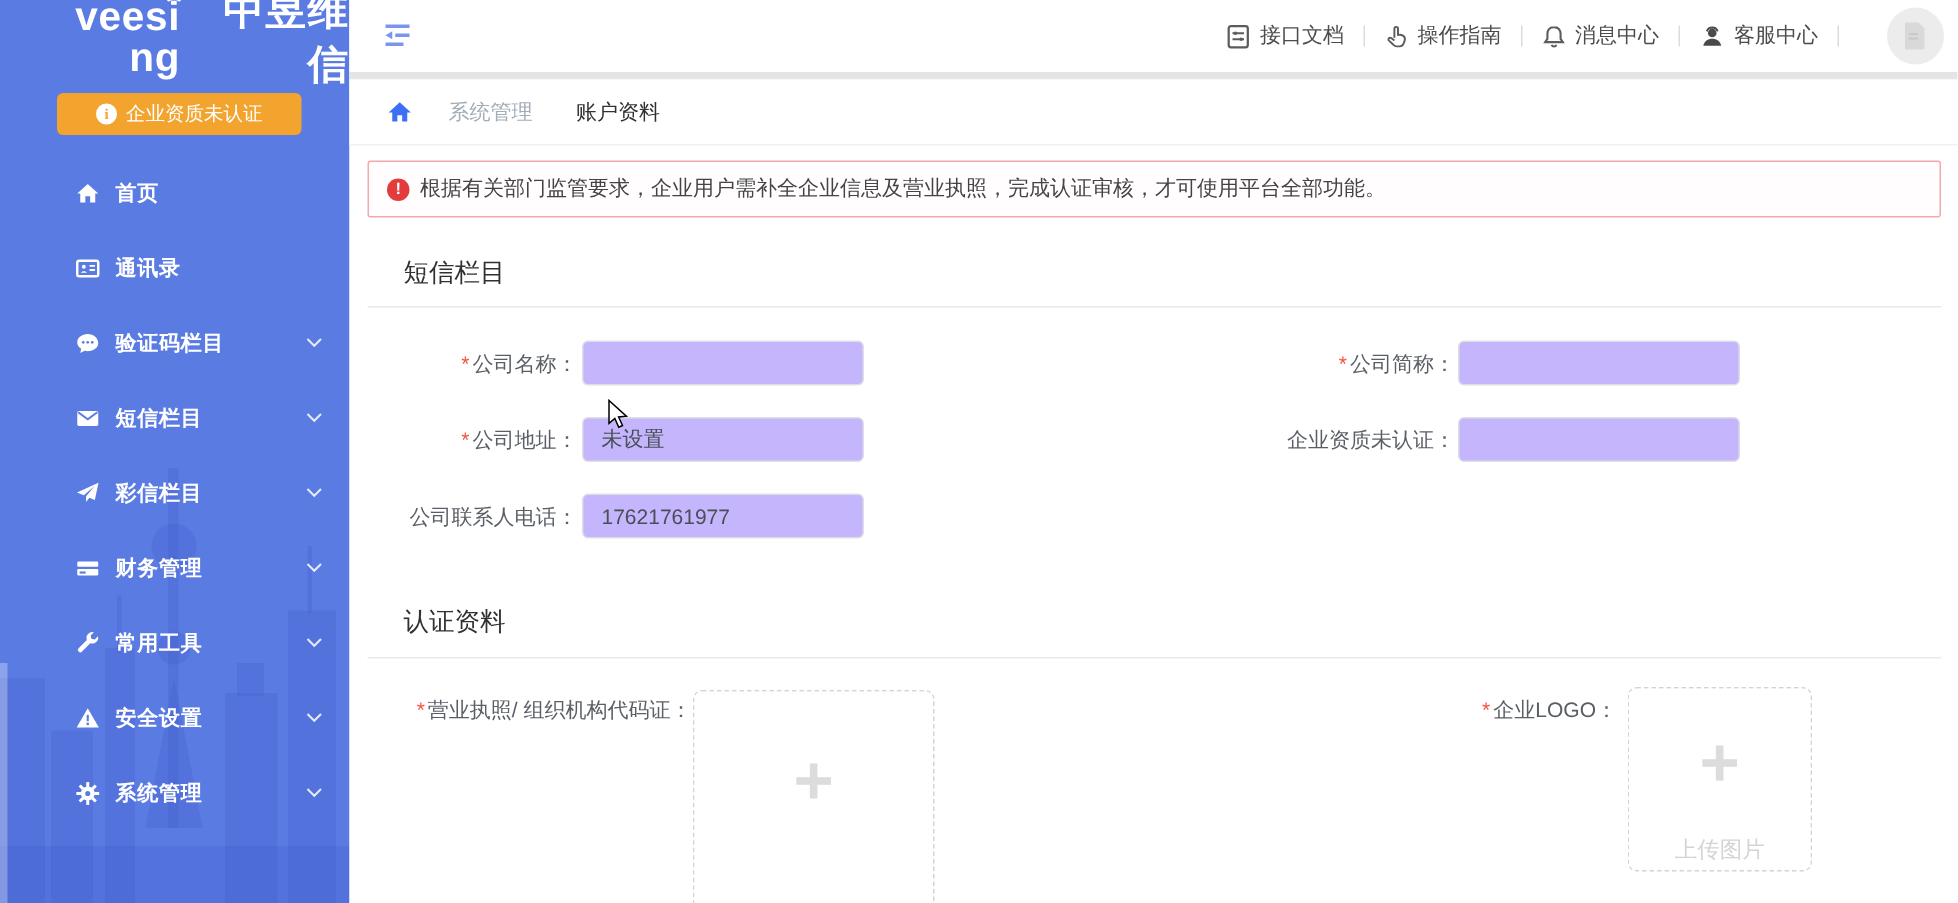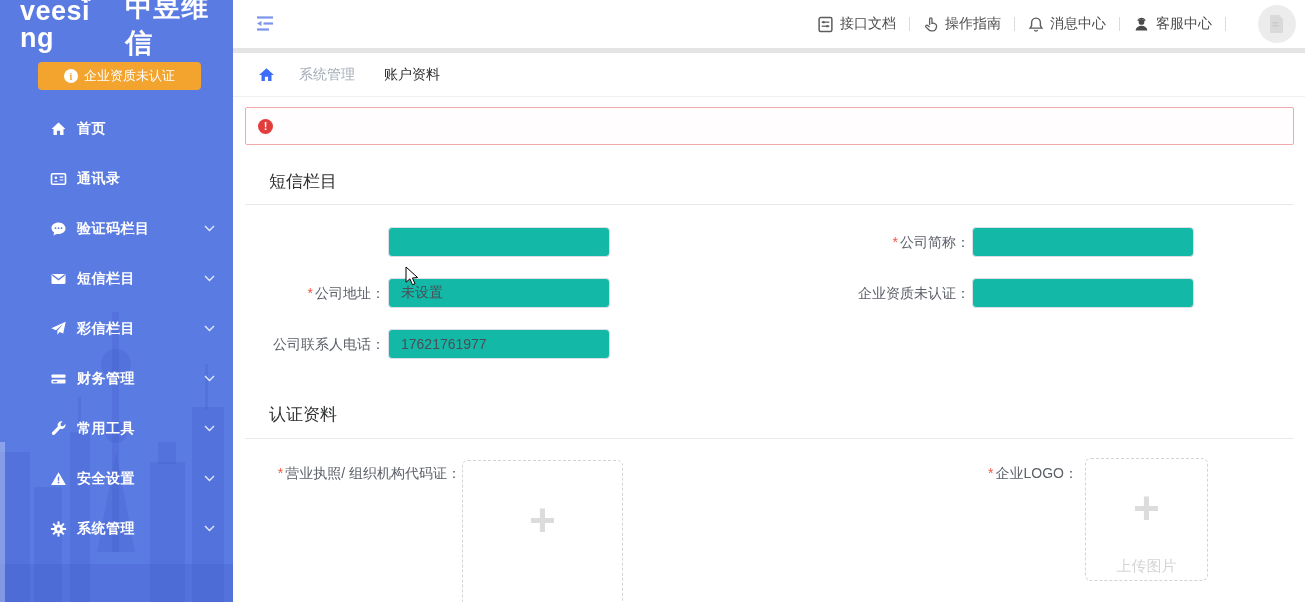--- a/index.html
+++ b/index.html
@@ -1,20 +1,20 @@
 <!DOCTYPE html>
 <html><head>
 <meta charset="utf-8">
 <style>
   * { margin:0; padding:0; box-sizing:border-box; }
   html,body { width:1305px; height:602px; overflow:hidden; }
   body { font-family:"Liberation Sans","DejaVu Sans",sans-serif; background:#fff; position:relative; font-size:14px; color:#333; }
 
   
-  .sidebar { position:absolute; left:0; top:0; width:233px; height:602px; background:#5a7be2; overflow:hidden; }
+  .sidebar { position:absolute; left:0; top:0; width:233px; height:602px; background:#5a7be2; overflow:hidden;text-align:right; }
   .skyline { position:absolute; left:0; bottom:0; width:233px; height:300px; pointer-events:none; }
   .logo { position:relative; height:50px; display:flex; align-items:center; padding-left:20px; color:#fff; z-index:2; }
   .logo-en { font-size:27px; font-weight:bold; letter-spacing:0.5px; line-height:1; }
   .logo-i { position:relative; display:inline-block; }
   .logo-arc { position:absolute; left:-7px; top:-11px; }
   .logo-cn { font-size:27px; margin-left:5px; font-weight:bold; letter-spacing:1px; }
   .badge { position:absolute; left:38px; top:62px; width:163px; height:28px; background:#f2a42f; border-radius:4px;
            color:#fff; font-size:13px; display:flex; align-items:center; justify-content:center; gap:6px; cursor:pointer; z-index:2; }
   .badge-i { width:14px; height:14px; border-radius:50%; background:#fff; color:#f2a42f; font-weight:bold; font-size:10px;
              display:flex; align-items:center; justify-content:center; font-family:"Liberation Serif",serif; }
@@ -45,21 +45,21 @@
            background:#fffdfd; display:flex; align-items:center; padding-left:12px; gap:7px; }
   .alert-icon { width:15px; height:15px; border-radius:50%; background:#e23c3c; color:#fff; font-weight:bold; font-size:11px;
                 display:flex; align-items:center; justify-content:center; flex:none; }
   .alert-text { color:#444; font-size:14px; }
 
   .section-title { position:absolute; left:36px; font-size:17px; color:#303133; }
   .divider { position:absolute; left:12px; width:1049px; height:1px; background:#e9e9e9; }
 
   .f-label { position:absolute; height:30px; line-height:30px; text-align:right; color:#5a5e66; font-size:14px; }
   .req { color:#f25643; margin-right:2px; }
-  .f-input { position:absolute; width:222px; height:30px; border:1px solid #dcdfe6; border-radius:4px; background:#14b8a6;
+  .f-input { position:absolute; width:188px; height:30px; border:1px solid #dcdfe6; border-radius:4px; background:#c4b5fd;
              padding:12px 12px; font-size:14px; color:#4a4e57; font-family:"Liberation Sans","DejaVu Sans",sans-serif; outline:none; }
 
   .upload-box { position:absolute; border:1px dashed #d4d4d4; border-radius:6px; background:#fff; cursor:pointer;
                 display:flex; flex-direction:column; align-items:center; }
   .plus { color:#dcdcdc; font-size:46px; font-weight:bold; line-height:1; font-family:"Liberation Sans",sans-serif; }
   .upload-text { color:#d4d4d4; font-size:15px; margin-top:26px; }
 
   .cursor { position:absolute; left:405px; top:266px; z-index:9; pointer-events:none; }
 </style>
 </head>
@@ -292,25 +292,27 @@
         <svg width="17" height="16" viewBox="0 0 16 16" fill="#3d6ef5">
           <path d="M8 1.2L15.4 8H13v6H9.6V9.8H6.4V14H3V8H0.6z"></path>
         </svg>
       </span>
     <span class="bc-item1">系统管理</span>
     <span class="bc-item2">账户资料</span>
   </div>
 
   <div class="alert">
     <span class="alert-icon">!</span>
+    <span class="alert-text">根据有关部门监管要求，企业用户需补全企业信息及营业执照，完成认证审核，才可使用平台全部功能。</span>
   </div>
 
   <div class="section-title" style="top:170px;">短信栏目</div>
   <div class="divider" style="top:204px;"></div>
 
+  <div class="f-label" style="left:12px; top:227px; width:140px;"><span class="req">*</span><span>公司名称：</span></div>
   <input class="f-input" style="left: 155px; top: 227px;" value="">
 
   <div class="f-label" style="left:390px; top:227px; width:347px;"><span class="req">*</span><span>公司简称：</span></div>
   <input class="f-input" style="left: 739px; top: 227px;" value="">
 
   <div class="f-label" style="left:12px; top:278px; width:140px;"><span class="req">*</span><span>公司地址：</span></div>
   <input class="f-input" style="left: 155px; top: 278px;" value="未设置">
 
   <div class="f-label" style="left:390px; top:278px; width:347px;"><span>企业资质未认证：</span></div>
   <input class="f-input" style="left: 739px; top: 278px;" value="">

